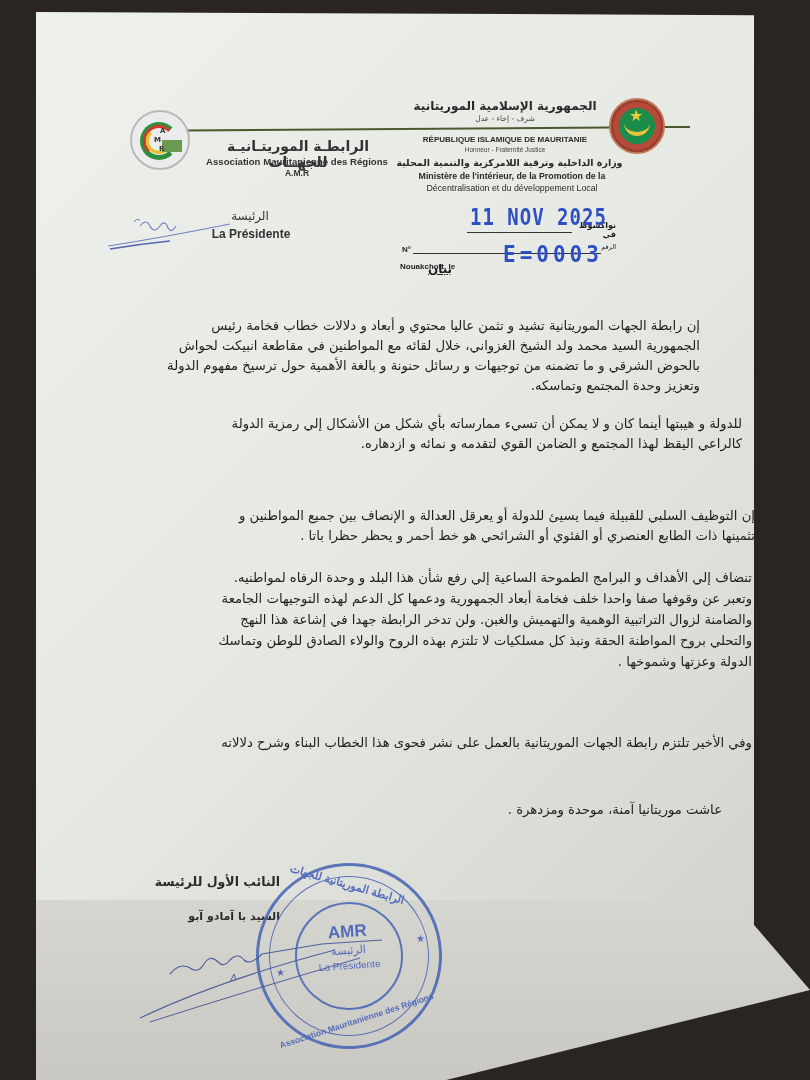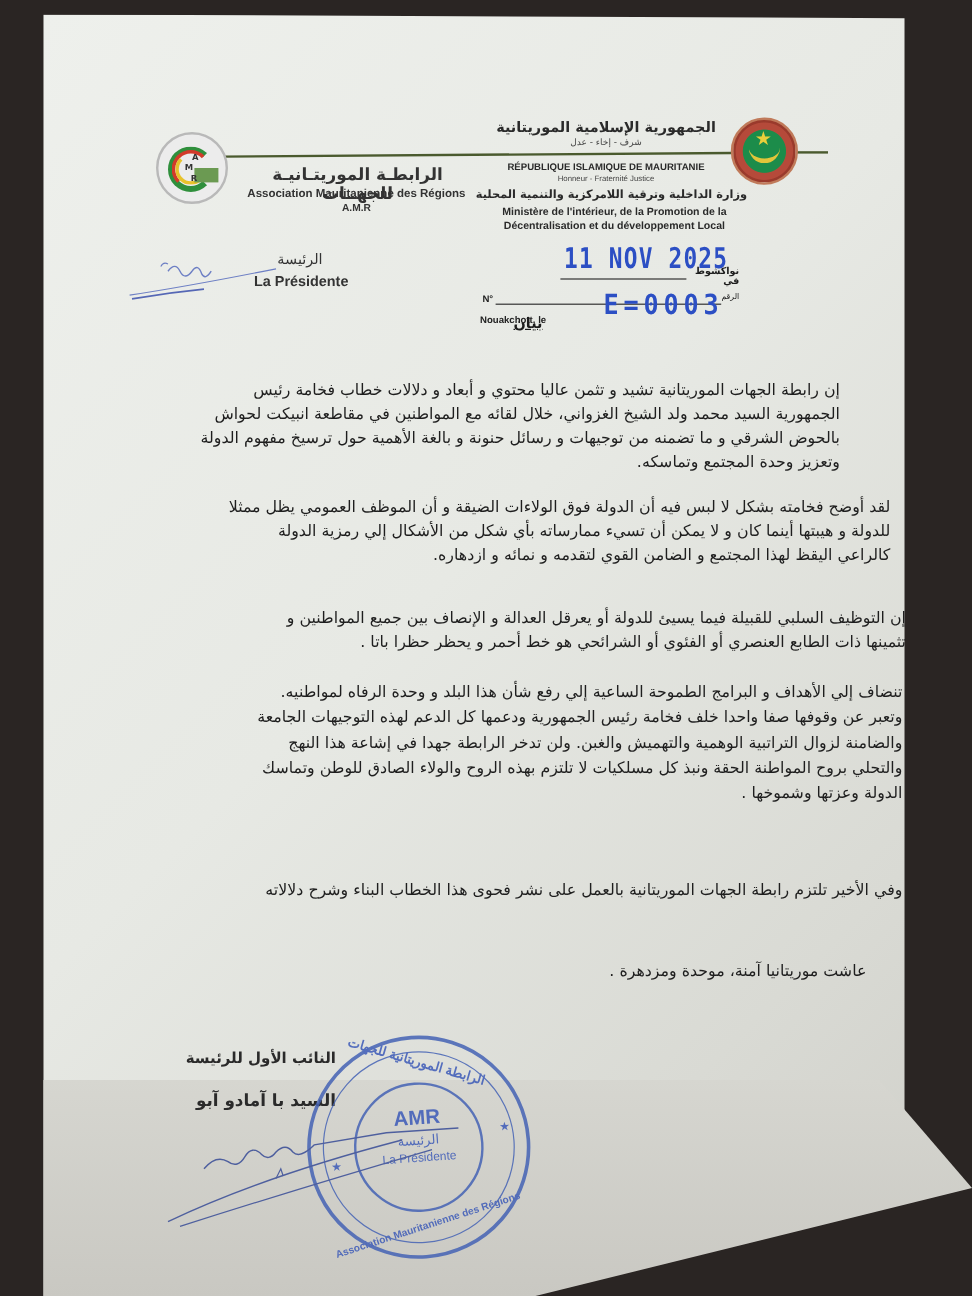--- a/index.html
+++ b/index.html
@@ -99,21 +99,21 @@
   <span class="star">★</span>
   <div class="moon"></div>
 </div>
 
 <div class="abs t-ar" style="left:400px; top:99px; width:210px; font-size:12px; font-weight:bold; text-align:center; color:#2a2a2a;">الجمهورية الإسلامية الموريتانية</div>
 <div class="abs t-ar" style="left:400px; top:114px; width:210px; font-size:7.5px; text-align:center; color:#444;">شرف - إخاء - عدل</div>
 <div class="abs t-fr" style="left:395px; top:135px; width:220px; font-size:8px; font-weight:bold; text-align:center; color:#2a2a2a;">RÉPUBLIQUE ISLAMIQUE DE MAURITANIE</div>
 <div class="abs t-fr" style="left:395px; top:146px; width:220px; font-size:6.5px; text-align:center; color:#444;">Honneur - Fraternité  Justice</div>
 <div class="abs t-ar" style="left:392px; top:157px; width:235px; font-size:9.5px; font-weight:bold; text-align:center; color:#2a2a2a;">وزارة الداخلية وترقية اللامركزية والتنمية المحلية</div>
 <div class="abs t-fr" style="left:392px; top:171px; width:240px; font-size:8.8px; font-weight:bold; text-align:center; color:#2a2a2a;">Ministère de l'intérieur, de la Promotion de la</div>
-<div class="abs t-fr" style="left:392px; top:183px; width:240px; font-size:8.8px; font-weight:bold; text-align:center; color:#2a2a2a;">Décentralisation et du développement Local</div>
+<div class="abs t-fr" style="left:392px; top:183px; width:240px; font-size:8.8px; font-weight:normal; text-align:center; color:#2a2a2a;">Décentralisation et du développement Local</div>
 
 <div class="abs t-ar" style="left:210px; top:209px; width:80px; font-size:12px; text-align:center; color:#333;">الرئيسة</div>
 <div class="abs t-fr" style="left:206px; top:227px; width:90px; font-size:12px; font-weight:bold; text-align:center; color:#333;">La Présidente</div>
 
 <svg class="sig" style="left:100px; top:208px;" width="140" height="50" viewBox="0 0 140 50">
   <path d="M40 18 q6 -8 10 0 q4 8 10 0 q5 -7 8 2 q3 6 8 -2" stroke="#6d7fc4" stroke-width="1.2" fill="none"></path>
   <path d="M34 14 q2 -4 6 -2" stroke="#6d7fc4" stroke-width="1" fill="none"></path>
   <path d="M8 38 Q60 30 130 16" stroke="#6d7fc4" stroke-width="1" fill="none"></path>
   <path d="M10 41 Q40 36 70 33" stroke="#5567b5" stroke-width="1.5" fill="none"></path>
 </svg>
@@ -131,48 +131,47 @@
 <div class="abs t-ar" style="left:420px; top:262px; width:40px; font-size:12px; font-weight:bold; text-align:center; text-decoration:underline;">بيان</div>
 
 <div class="body-text" style="right:110px; top:316px;margin-left:32px;">
   <div>إن رابطة الجهات الموريتانية تشيد و تثمن عاليا محتوي و أبعاد و دلالات خطاب فخامة رئيس</div>
   <div>الجمهورية السيد محمد ولد الشيخ الغزواني، خلال لقائه مع المواطنين في مقاطعة انبيكت لحواش</div>
   <div>بالحوض الشرقي و ما تضمنه من توجيهات و رسائل حنونة و بالغة الأهمية حول ترسيخ مفهوم الدولة</div>
   <div>وتعزيز وحدة المجتمع وتماسكه.</div>
 </div>
 
 <div class="body-text" style="right:68px; top:414px;">
-  <div>لقد أوضح فخامته بشكل لا لبس فيه أن الدولة فوق الولاءات الضيقة و أن الموظف العمومي يظل ممثلا</div>
   <div>للدولة و هيبتها أينما كان و لا يمكن أن تسيء ممارساته بأي شكل من الأشكال إلي رمزية الدولة</div>
   <div>كالراعي اليقظ لهذا المجتمع و الضامن القوي لتقدمه و نمائه و ازدهاره.</div>
 </div>
 
 <div class="body-text" style="right:55px; top:506px;">
   <div>إن التوظيف السلبي للقبيلة فيما يسيئ للدولة أو يعرقل العدالة و الإنصاف بين جميع المواطنين و</div>
   <div>تثمينها ذات الطابع العنصري أو الفئوي أو الشرائحي هو خط أحمر و يحظر حظرا باتا .</div>
 </div>
 
 <div class="body-text" style="right:58px; top:567px; line-height:21px;">
   <div>تنضاف إلي الأهداف و البرامج الطموحة الساعية إلي رفع شأن هذا البلد و وحدة الرفاه لمواطنيه.</div>
-  <div>وتعبر عن وقوفها صفا واحدا خلف فخامة رئيس الجمهورية ودعمها كل الدعم لهذه التوجيهات الجامعة</div>
+  <div>وتعبر عن وقوفها صفا واحدا خلف فخامة أبعاد الجمهورية ودعمها كل الدعم لهذه التوجيهات الجامعة</div>
   <div>والضامنة لزوال التراتبية الوهمية والتهميش والغبن. ولن تدخر الرابطة جهدا في إشاعة هذا النهج</div>
   <div>والتحلي بروح المواطنة الحقة ونبذ كل مسلكيات لا تلتزم بهذه الروح والولاء الصادق للوطن وتماسك</div>
   <div>الدولة وعزتها وشموخها .</div>
 </div>
 
 <div class="body-text" style="right:58px; top:733px;">
   <div>وفي الأخير تلتزم رابطة الجهات الموريتانية بالعمل على نشر فحوى هذا الخطاب البناء وشرح دلالاته</div>
 </div>
 
 <div class="body-text" style="right:88px; top:800px;">
   <div>عاشت موريتانيا آمنة، موحدة ومزدهرة .</div>
 </div>
 
 <div class="abs t-ar" style="left:150px; top:874px; width:130px; font-size:12.5px; font-weight:bold; text-align:right; color:#2a2a2a;">النائب الأول للرئيسة</div>
-<div class="abs t-ar" style="left:140px; top:910px; width:140px; font-size:14px; font-weight:bold; text-align:right; color:#2a2a2a;">السيد با آمادو آبو</div>
+<div class="abs t-ar" style="left:140px; top:910px; width:140px; font-size:11px; font-weight:bold; text-align:right; color:#2a2a2a;">السيد با آمادو آبو</div>
 
 <div class="round-stamp">
   <div class="mid"></div>
   <div class="inner"></div>
   <div class="stamp-txt" style="left:30px; top:12px; width:126px; font-size:11px; font-weight:bold; direction:rtl; transform:rotate(20deg);">الرابطة الموريتانية للجهات</div>
   <div class="stamp-txt" style="left:36px; top:56px; width:108px; font-size:17px; font-weight:bold;">AMR</div>
   <div class="stamp-txt" style="left:36px; top:78px; width:108px; font-size:11px; direction:rtl;">الرئيسة</div>
   <div class="stamp-txt" style="left:36px; top:94px; width:108px; font-size:10px;">La Présidente</div>
   <div class="stamp-txt" style="left:8px; top:150px; width:170px; font-size:8.5px; font-weight:bold; transform:rotate(-14deg);">Association Mauritanienne des Régions</div>
   <span class="stamp-txt" style="left:16px; top:96px; font-size:10px;">★</span>

